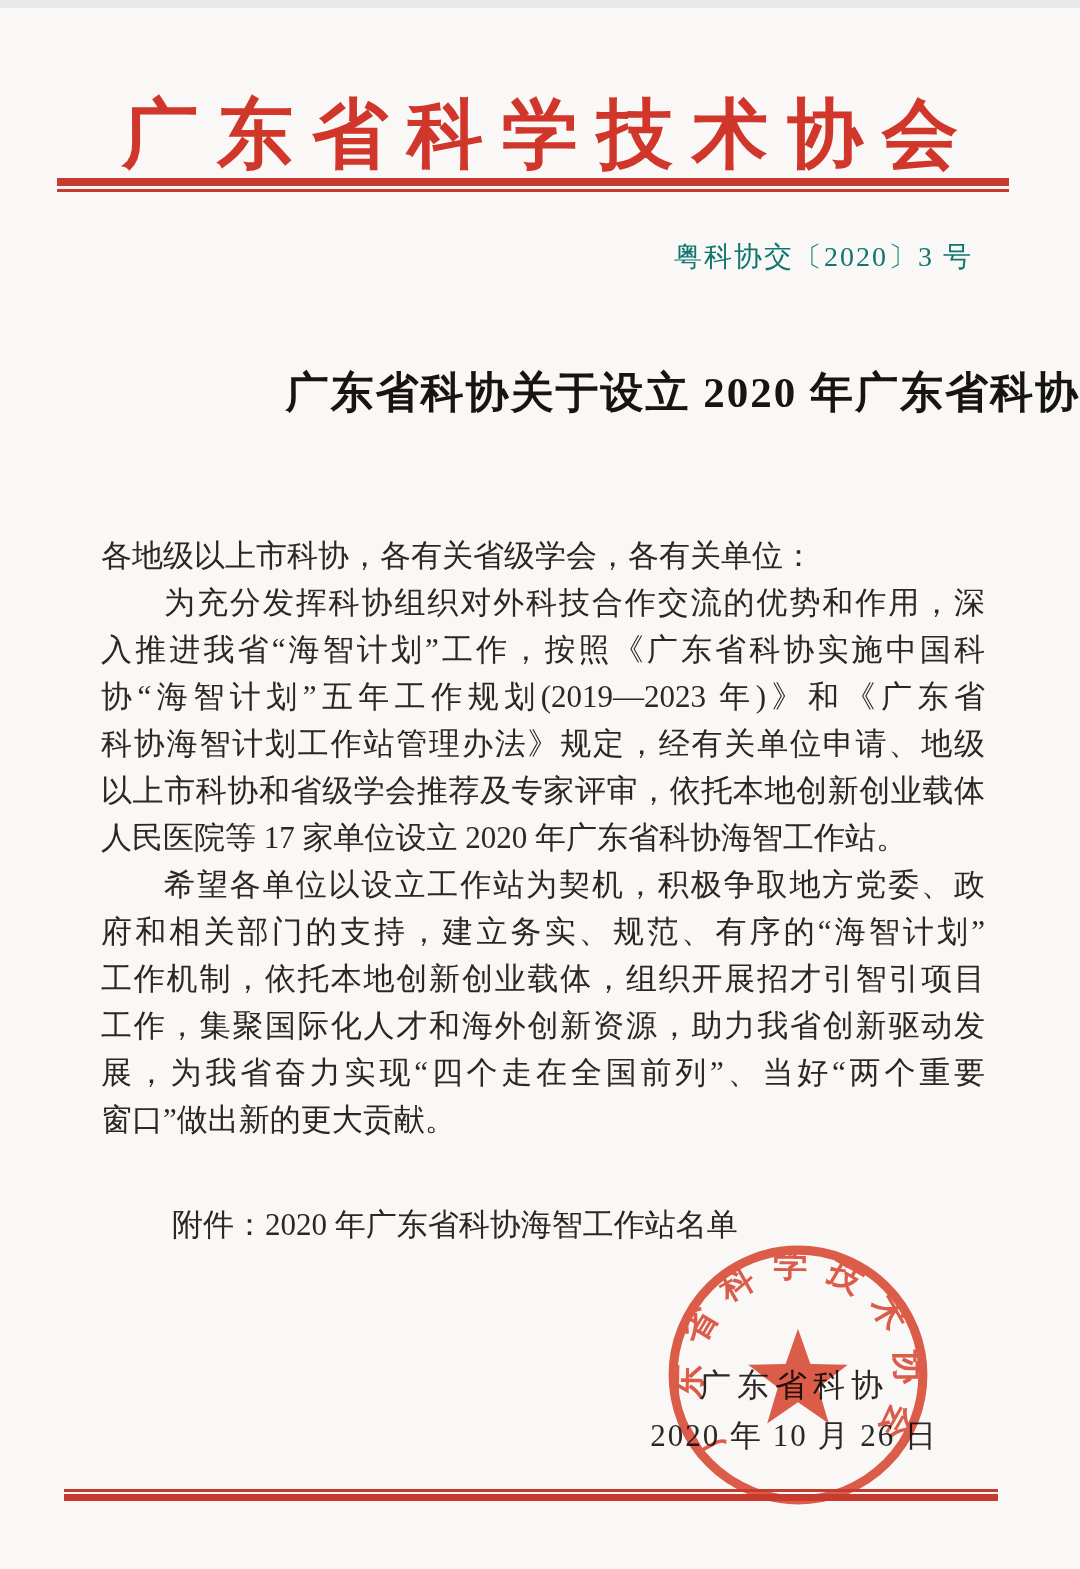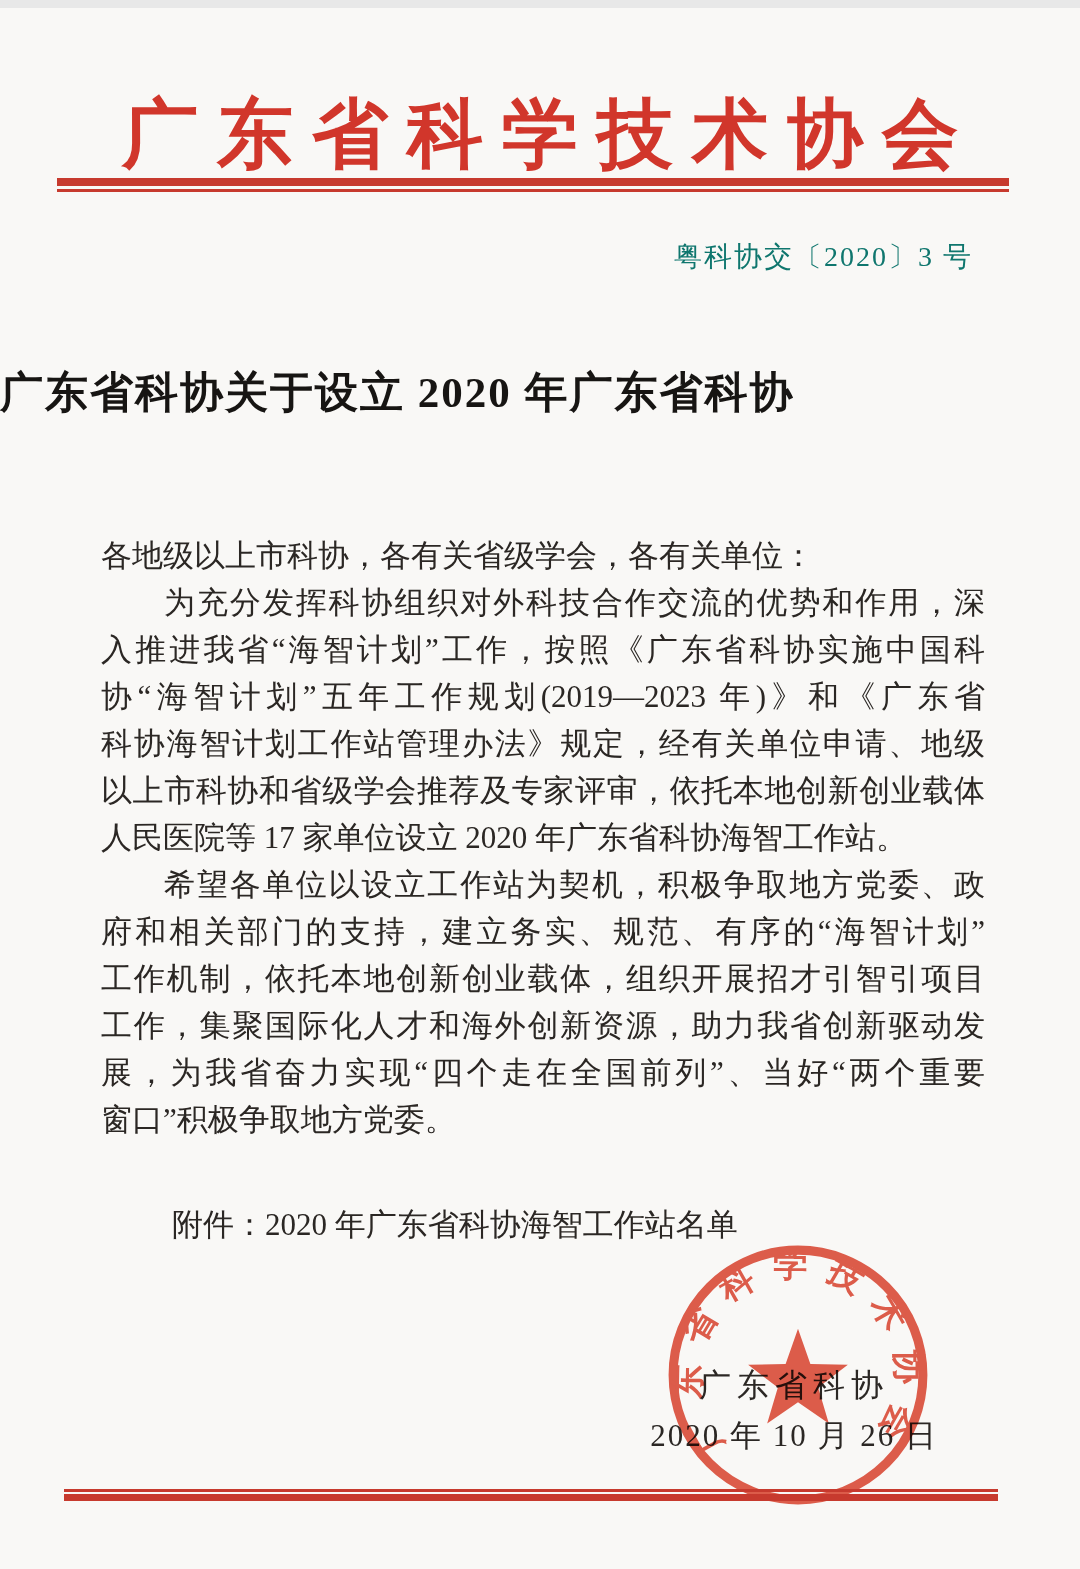--- a/index.html
+++ b/index.html
@@ -47,21 +47,21 @@
     color: #0f766e;
     letter-spacing: 2px;
     white-space: nowrap;
   }
   
   .doc-title {
     position: absolute;
     top: 356px;
     left: 0;
     width: 100%;
-    text-align: left;
+    text-align: right;
     font-size: 43px;
     font-weight: bold;
     color: #171513;
     line-height: 58px;
     letter-spacing: 2px;
   }
   
   .doc-body {
     position: absolute;
     top: 524px;
@@ -148,21 +148,21 @@
     <div class="body-line">入推进我省“海智计划”工作，按照《广东省科协实施中国科</div>
     <div class="body-line">协“海智计划”五年工作规划(2019—2023 年)》和《广东省</div>
     <div class="body-line">科协海智计划工作站管理办法》规定，经有关单位申请、地级</div>
     <div class="body-line">以上市科协和省级学会推荐及专家评审，依托本地创新创业载体</div>
     <div class="body-line no-just">人民医院等 17 家单位设立 2020 年广东省科协海智工作站。</div>
     <div class="body-line indent">希望各单位以设立工作站为契机，积极争取地方党委、政</div>
     <div class="body-line">府和相关部门的支持，建立务实、规范、有序的“海智计划”</div>
     <div class="body-line">工作机制，依托本地创新创业载体，组织开展招才引智引项目</div>
     <div class="body-line">工作，集聚国际化人才和海外创新资源，助力我省创新驱动发</div>
     <div class="body-line">展，为我省奋力实现“四个走在全国前列”、当好“两个重要</div>
-    <div class="body-line no-just">窗口”积极争取地方党委。</div>
+    <div class="body-line no-just">窗口”做出新的更大贡献。</div>
   </div>
 
   <div class="attachment">附件：2020 年广东省科协海智工作站名单</div>
 
   <div class="signature-org">广东省科协</div>
   <div class="signature-date">2020 年 10 月 26 日</div>
 
   <svg class="seal" viewBox="0 0 280 280" aria-hidden="true">
     <circle cx="140" cy="140" r="124" fill="none" stroke="#de4733" stroke-width="9"></circle>
     <path id="sealArc" fill="none" d="M 70.7 209.3 A 98 98 0 1 1 209.3 209.3"></path>

